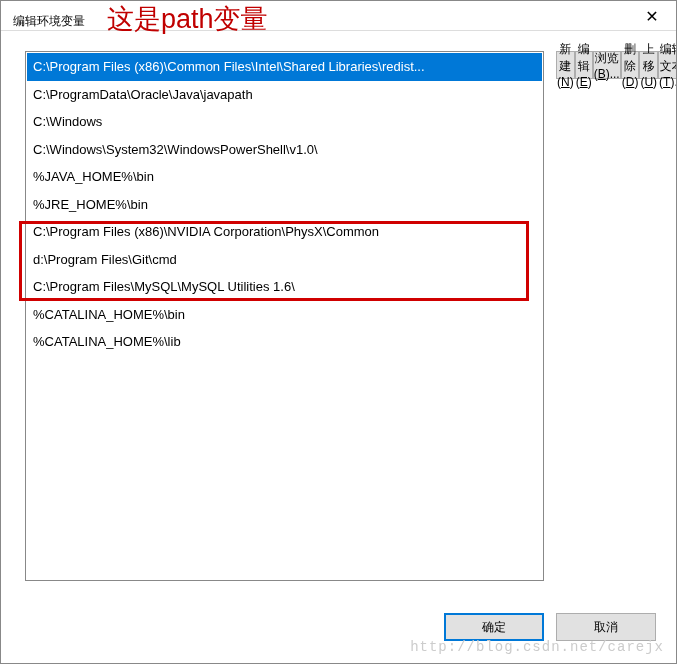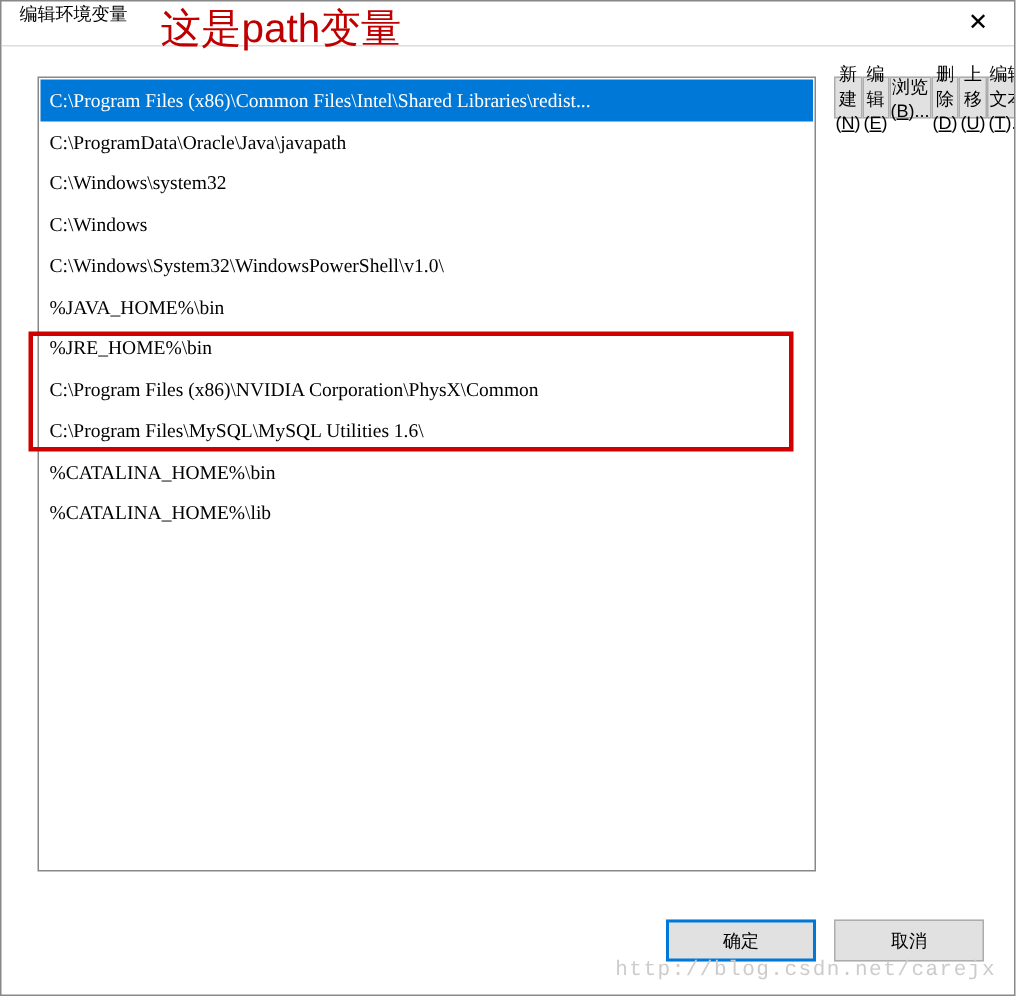--- a/index.html
+++ b/index.html
@@ -7,21 +7,21 @@
       font-family: "Microsoft YaHei", "Segoe UI", Tahoma, sans-serif;
       font-size: 12px;
       background: #fff;
       width: 677px;
       height: 664px;
       position: relative;
       border: 1px solid #888;
     }
     .titlebar {
       display: flex;
-      align-items: flex-start;
+      align-items: flex-end;
       justify-content: space-between;
       height: 30px;
       padding: 0 8px;
       border-bottom: 1px solid #ddd;
       position: relative;
     }
     .titlebar-title {
       font-size: 12px;
       color: #000;
       padding-left: 4px;
@@ -70,21 +70,20 @@
     }
     .list-item {
       padding: 4px 6px;
       font-size: 13px;
       color: #000;
       white-space: nowrap;
       overflow: hidden;
       text-overflow: ellipsis;
       cursor: default;
       line-height: 1.5;
-      font-family: Liberation Serif, serif;
     }
     .list-item.selected {
       background: #0078d7;
       color: #fff;
     }
     .highlight-box {
       position: absolute;
       border: 3px solid #d00000;
       pointer-events: none;
       left: 18px;
@@ -147,26 +146,26 @@
   </div>
 </div>
 
 <div class="annotation">这是path变量</div>
 
 <div class="dialog-body">
   <div class="main-layout">
     <div class="listbox" id="listbox">
         <div class="list-item selected">C:\Program Files (x86)\Common Files\Intel\Shared Libraries\redist...</div>
         <div class="list-item">C:\ProgramData\Oracle\Java\javapath</div>
-        <div class="list-item">C:\Windows\system32</div>
         <div class="list-item">C:\Windows</div>
         <div class="list-item">C:\Windows\System32\WindowsPowerShell\v1.0\</div>
         <div class="list-item">%JAVA_HOME%\bin</div>
         <div class="list-item">%JRE_HOME%\bin</div>
         <div class="list-item">C:\Program Files (x86)\NVIDIA Corporation\PhysX\Common</div>
+        <div class="list-item">d:\Program Files\Git\cmd</div>
         <div class="list-item">C:\Program Files\MySQL\MySQL Utilities 1.6\</div>
         <div class="list-item">%CATALINA_HOME%\bin</div>
         <div class="list-item">%CATALINA_HOME%\lib</div>
       </div>
 
     <div class="button-col">
       <button class="btn">
           <span>新建(<u>N</u>)</span>
         </button>
       <div class="gap-sm"></div>

